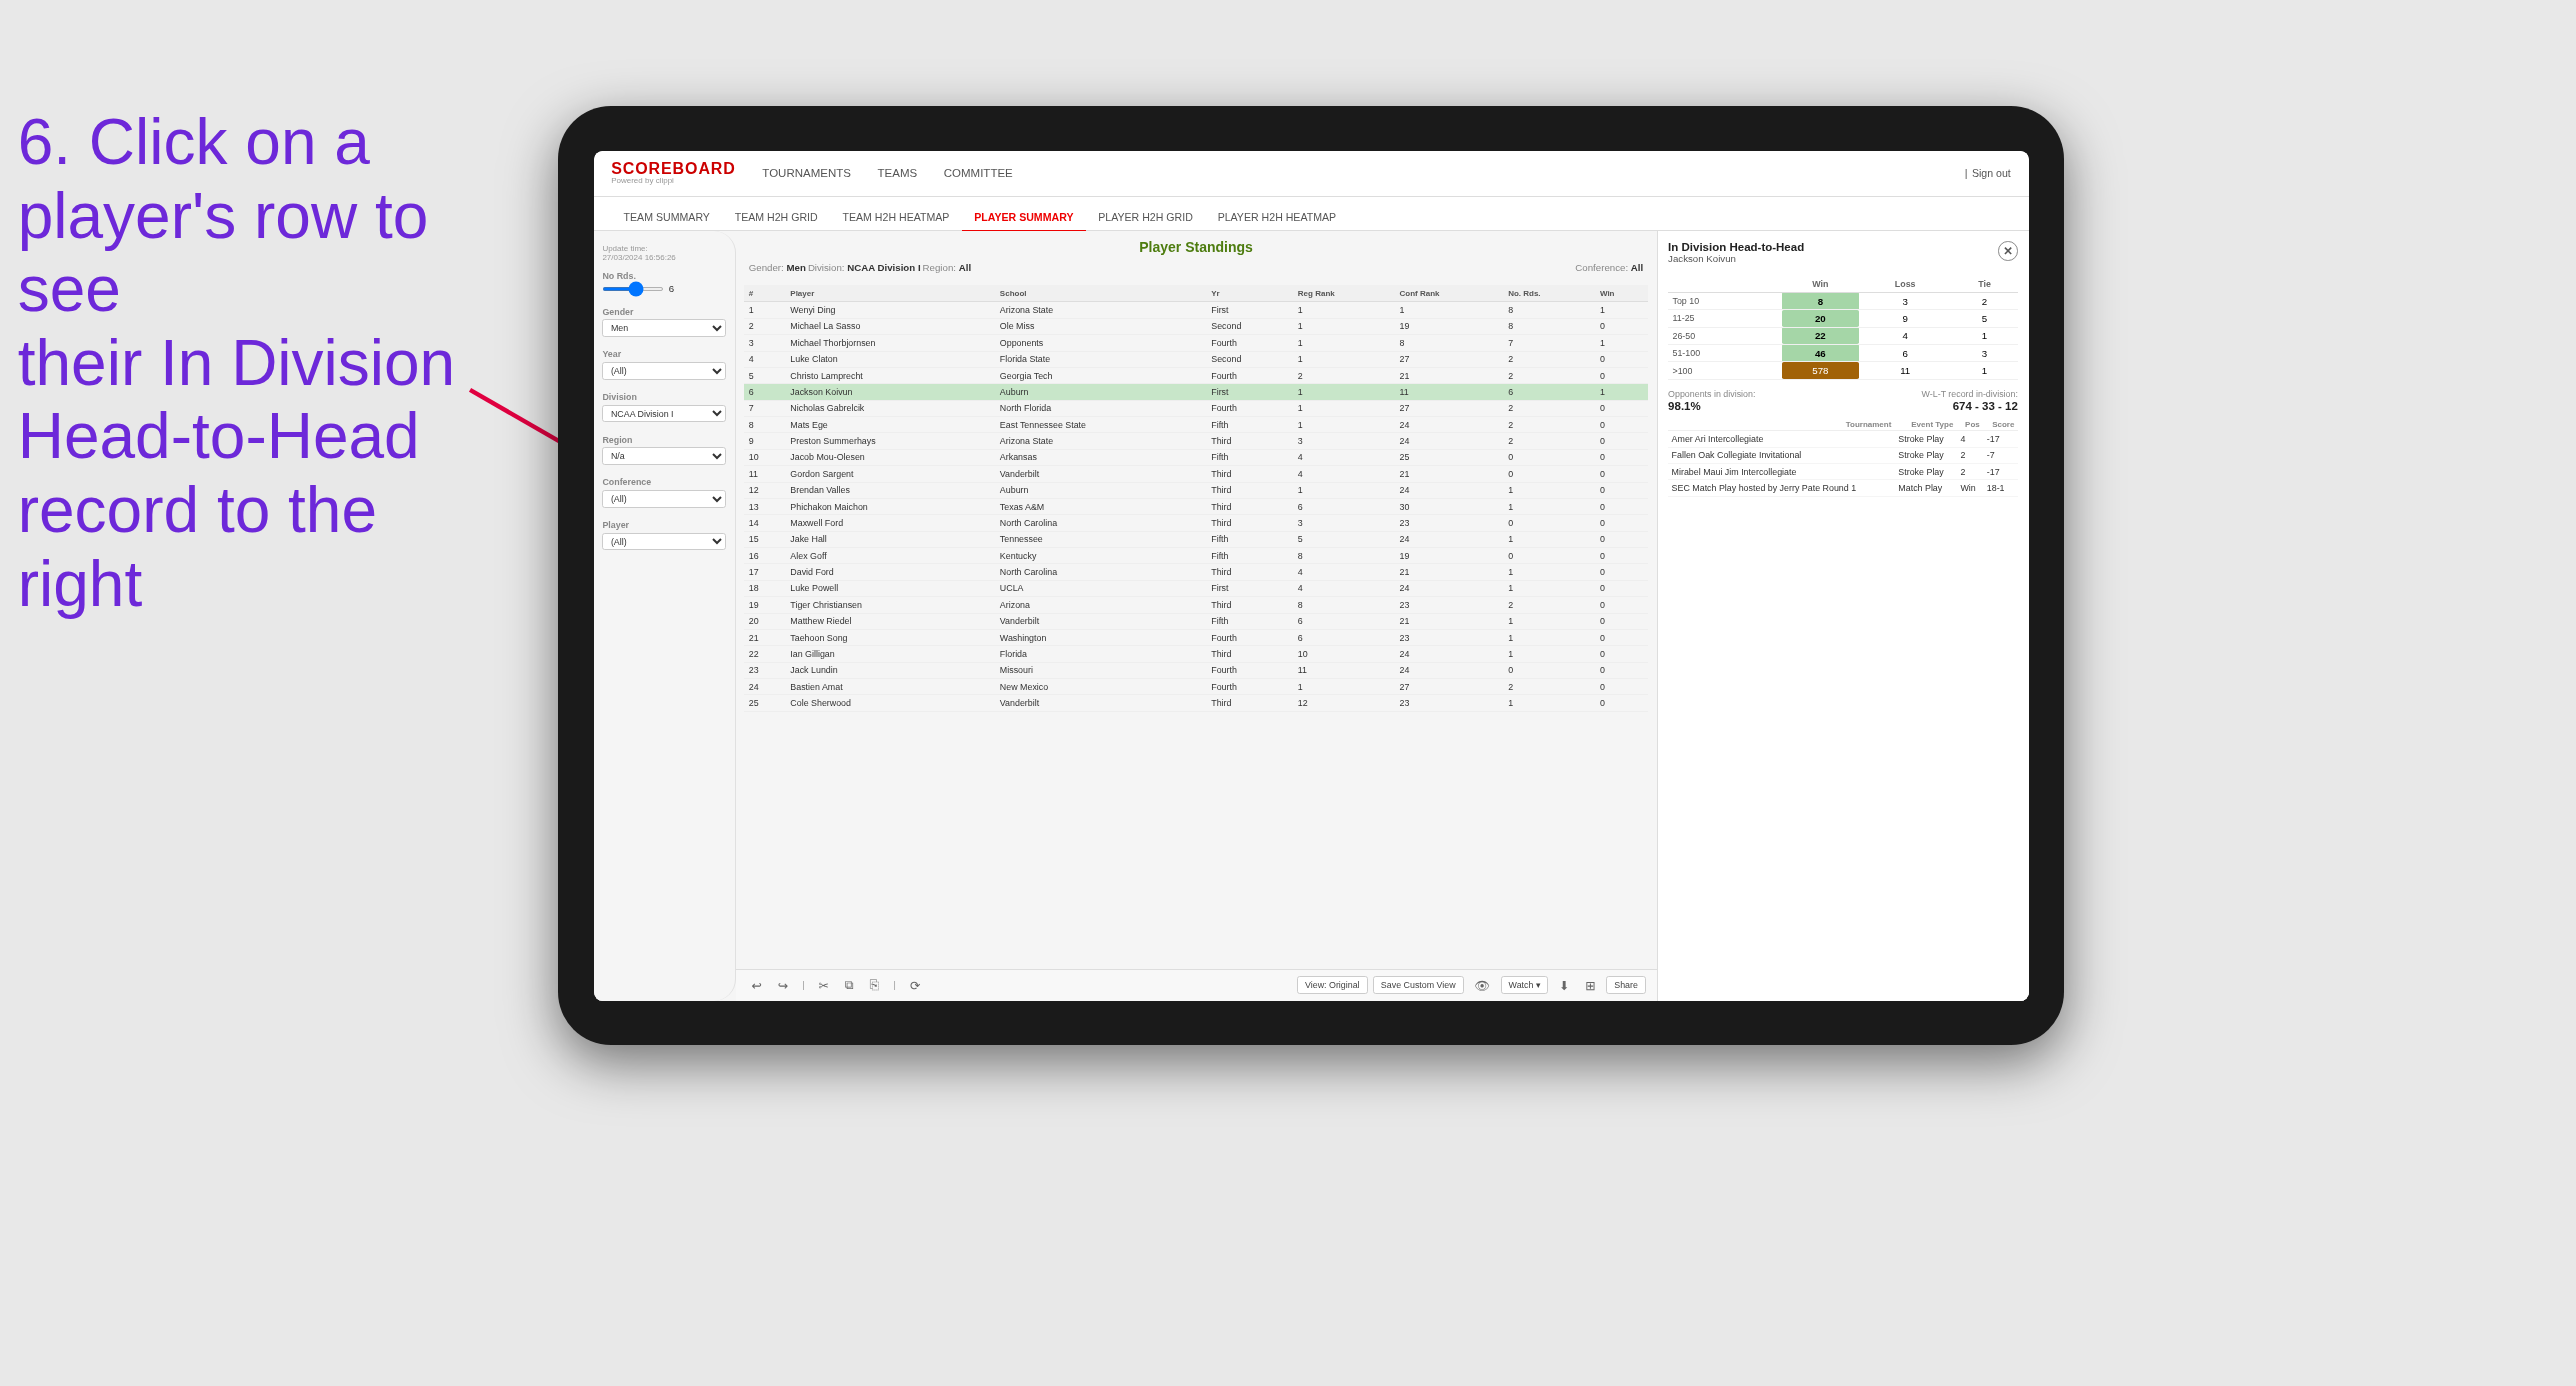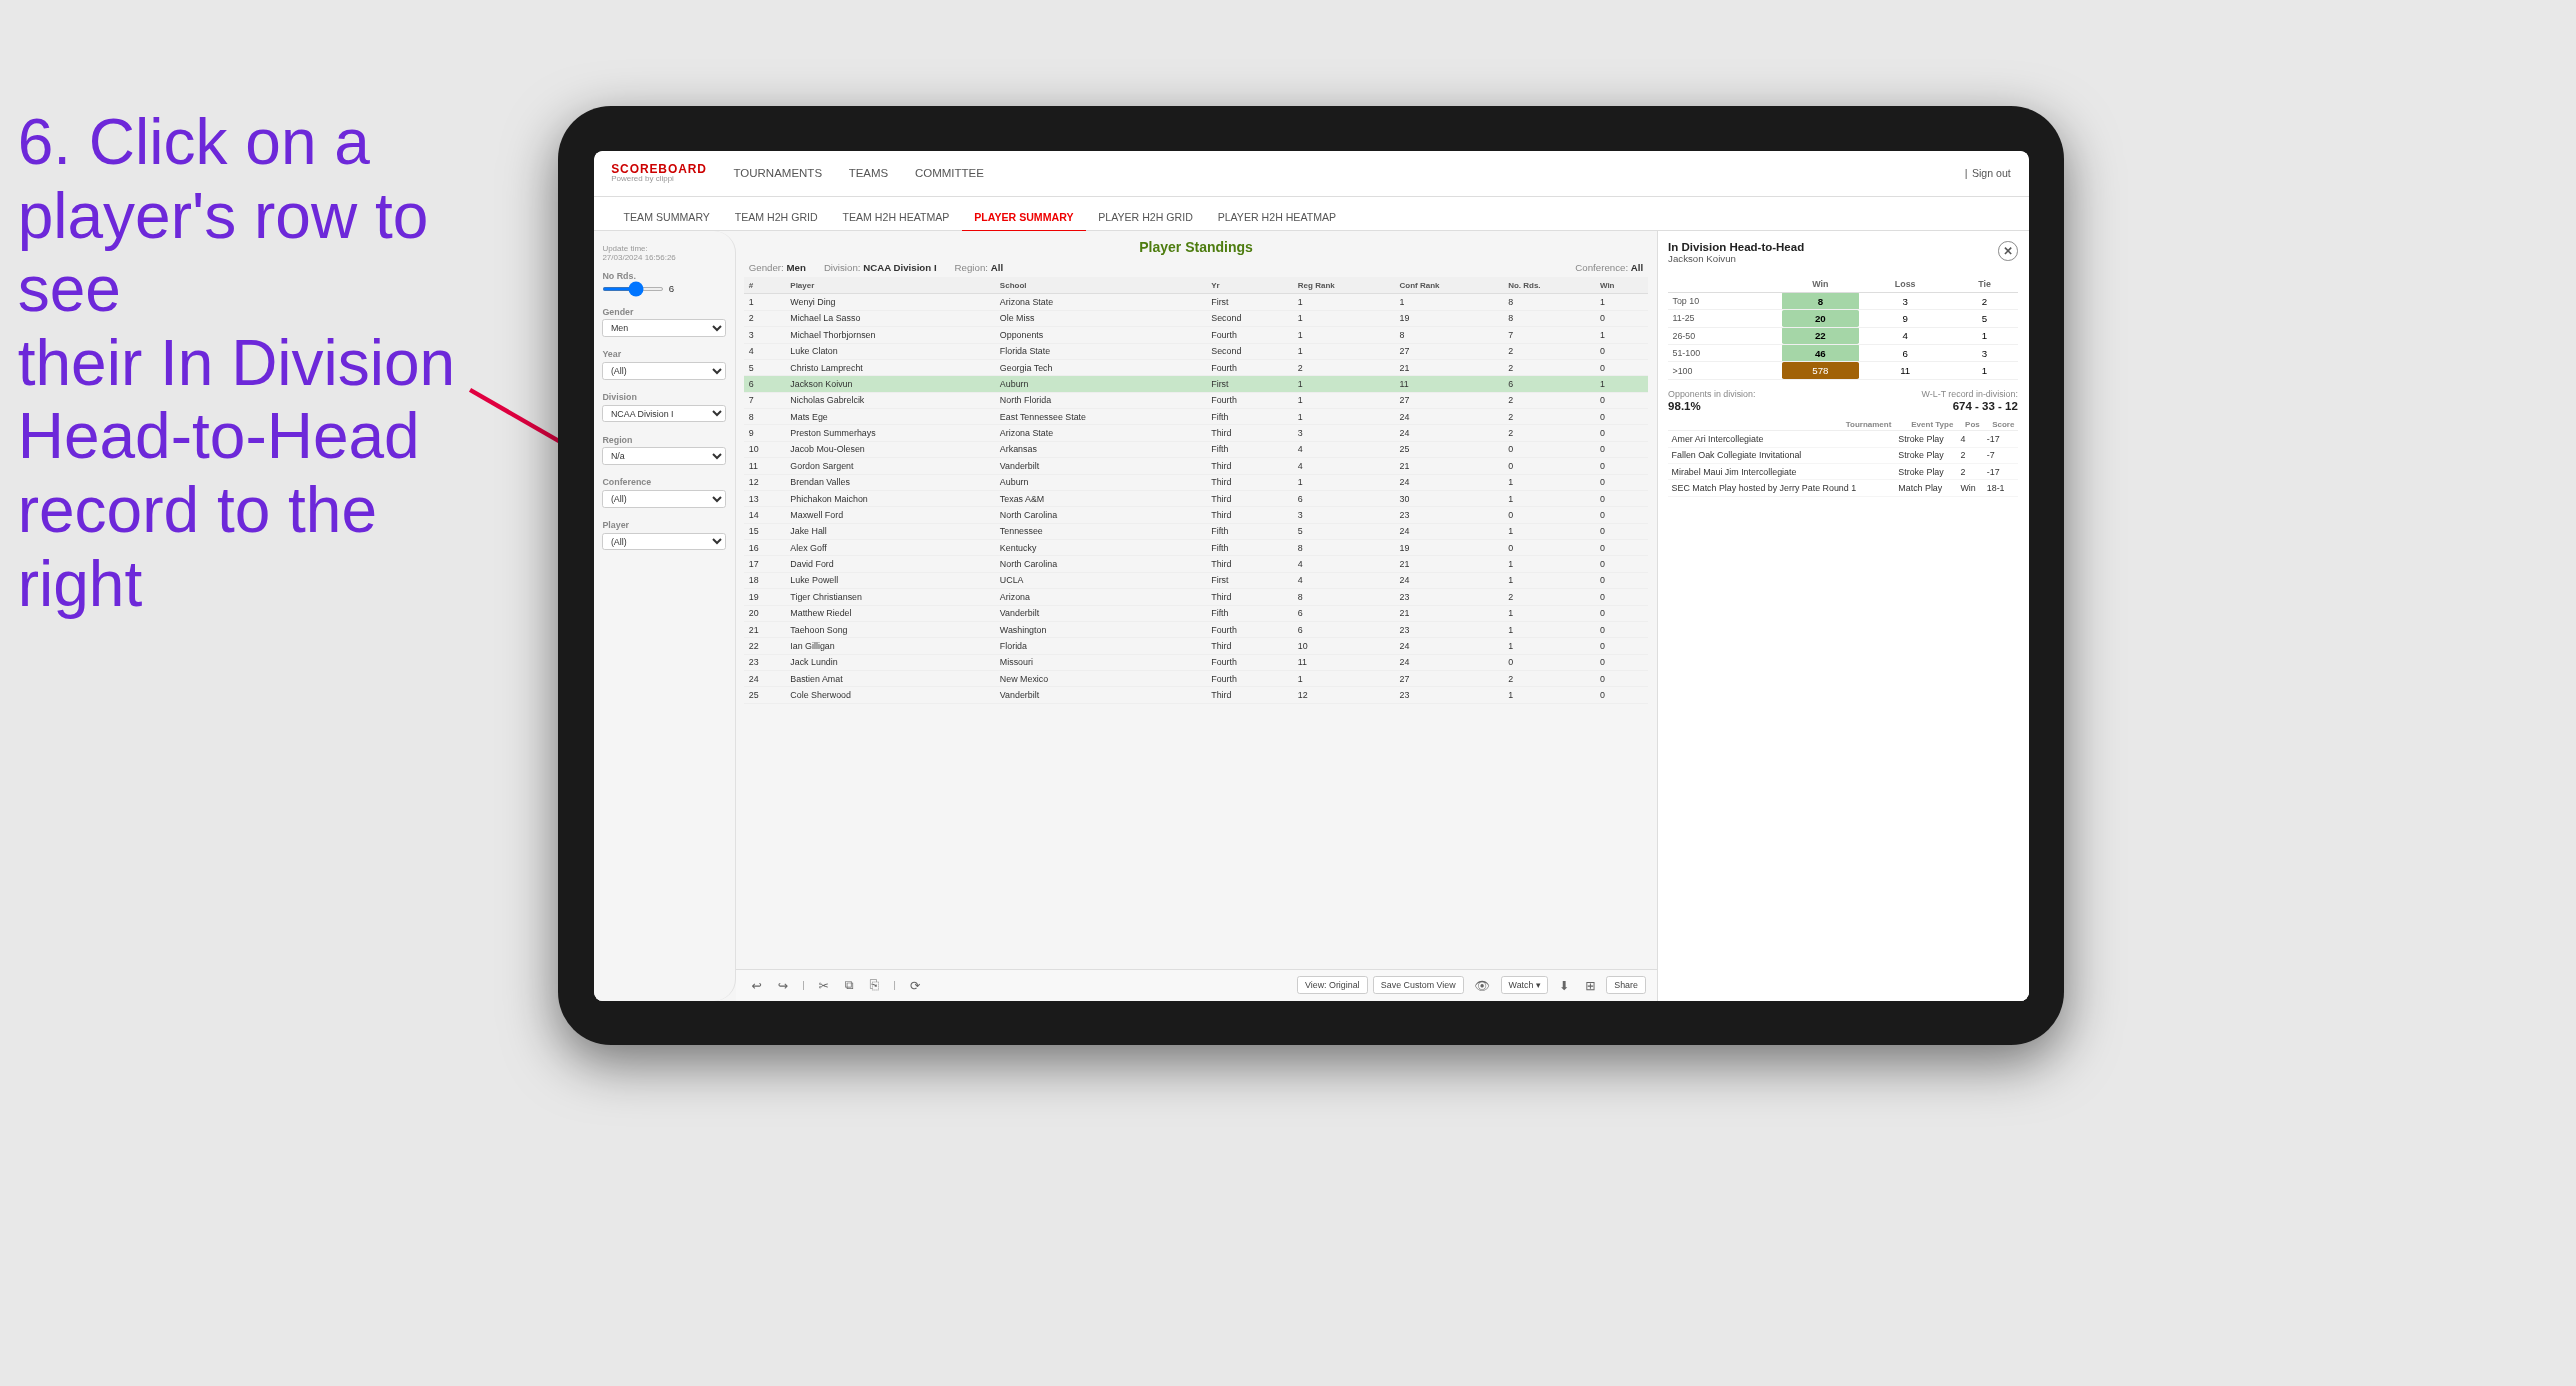--- a/index.html
+++ b/index.html
@@ -61,21 +61,21 @@
       flex-shrink: 0;
     }
 
     .logo-area {
       display: flex;
       flex-direction: column;
       margin-right: 26.6px;
     }
 
     .logo-scoreboard {
-      font-size: 12px;
+      font-size: 16px;
       font-weight: 900;
       color: #c00;
       letter-spacing: 0.9px;
       line-height: 1;
     }
 
     .logo-powered {
       font-size: 8px;
       color: #999;
       line-height: 1;
@@ -203,24 +203,24 @@
     .standings-title {
       font-size: 14px;
       font-weight: 700;
       text-align: center;
       margin-bottom: 7px;
       color: #4d7c0f;
     }
 
     .standings-filters {
       display: flex;
-      gap: 18px;
+      gap: 2px;
       font-size: 9.7px;
       color: #333;
-      margin-bottom: 4px;
+      margin-bottom: 12px;
       padding: 0 4.4px;
     }
 
     .filter-item span:first-child {
       color: #888;
     }
 
     .player-table {
       flex: 1;
       overflow-y: auto;

